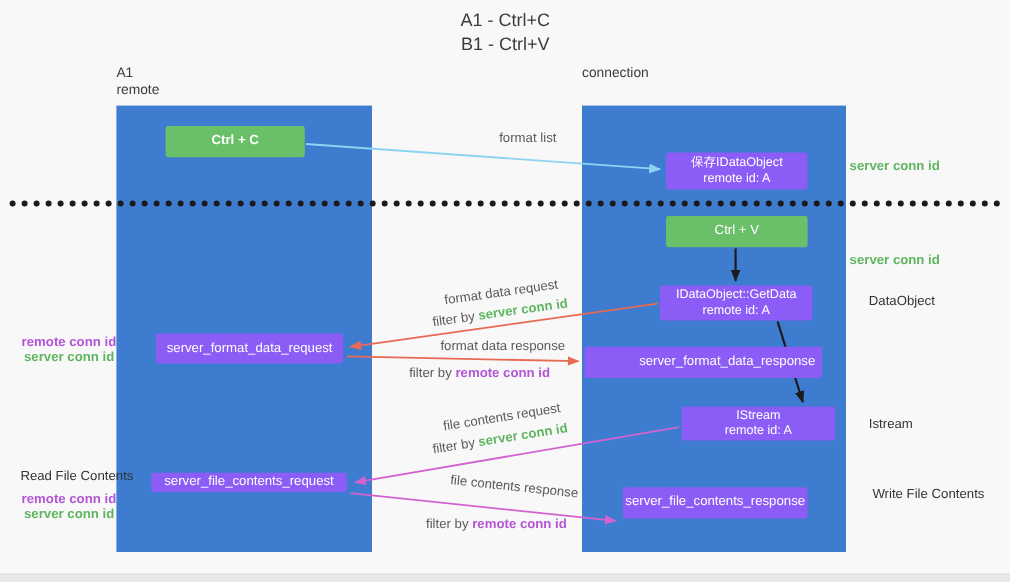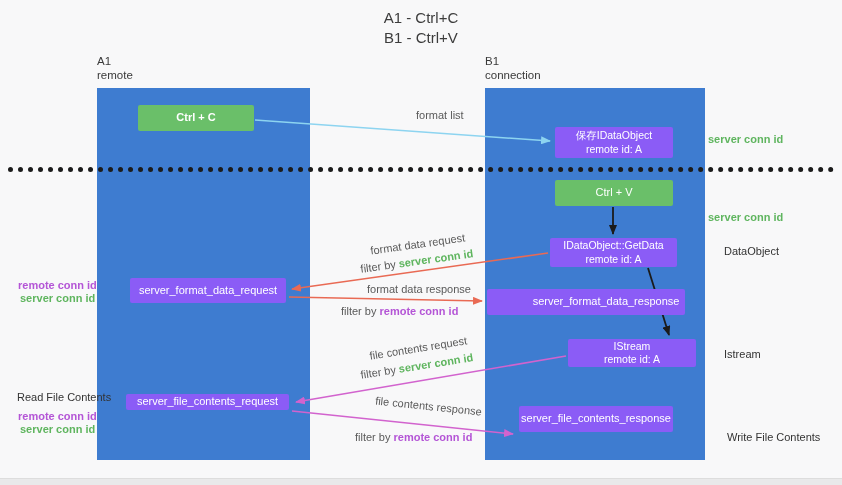--- a/index.html
+++ b/index.html
@@ -36,21 +36,20 @@
   <div class="abs title">
     <div>A1 - Ctrl+C</div>
     <div>B1 - Ctrl+V</div>
   </div>
 
   <div class="abs lane-head lh-left">
     <div>A1</div>
     <div>remote</div>
   </div>
   <div class="abs lane-head lh-right">
-    <div>B1</div>
     <div>connection</div>
   </div>
 
   <div class="abs lane lane-left"></div>
   <div class="abs lane lane-right"></div>
 
   <div class="abs divider"></div>
 
   <svg class="arrows" width="842" height="485">
     <defs>
@@ -133,17 +132,17 @@
   <div class="abs lbl p-txt" style="left:18px;top:279px;">remote conn id</div>
   <div class="abs lbl g-txt" style="left:20px;top:292px;">server conn id</div>
   <div class="abs lbl dark" style="left:4px;top:391px;">Read File Contents</div>
   <div class="abs lbl p-txt" style="left:18px;top:410px;">remote conn id</div>
   <div class="abs lbl g-txt" style="left:20px;top:423px;">server conn id</div>
 
   <div class="abs lbl g-txt" style="left:708px;top:133px;">server conn id</div>
   <div class="abs lbl g-txt" style="left:708px;top:211px;">server conn id</div>
   <div class="abs lbl dark" style="left:711px;top:245px;">DataObject</div>
   <div class="abs lbl dark" style="left:711px;top:348px;">Istream</div>
-  <div class="abs lbl dark" style="left:714px;top:431px;">Write File Contents</div>
+  <div class="abs lbl dark" style="left:714px;top:406px;">Write File Contents</div>
 
   <div class="abs bottom-strip"></div>
 
 </div>
 
 </body></html>

